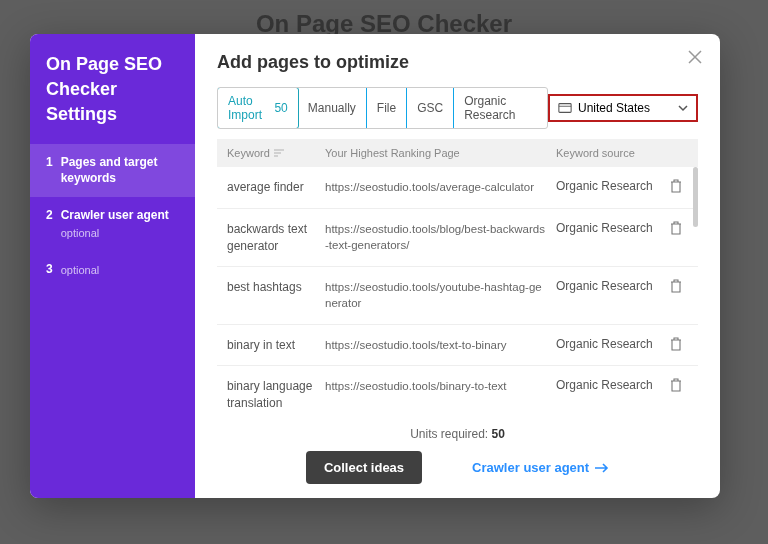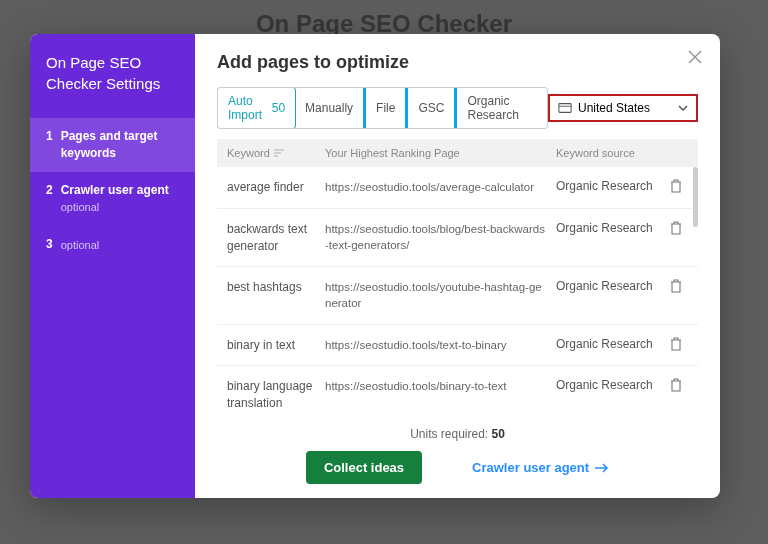--- a/index.html
+++ b/index.html
@@ -3,33 +3,33 @@
   <meta charset="utf-8">
   <style>
     * { margin: 0; padding: 0; box-sizing: border-box; }
     body { font-family: -apple-system, BlinkMacSystemFont, "Segoe UI", sans-serif; background: #7a7a7a; width: 768px; height: 544px; overflow: hidden; position: relative; }
     .bg-header { position: absolute; top: 0; left: 0; right: 0; padding: 10px; text-align: center; color: #444; }
     .bg-title { font-size: 24px; font-weight: 700; color: #333; }
     .bg-sub { font-size: 13px; color: #555; margin-top: 6px; }
     .overlay { position: absolute; inset: 0; background: rgba(60,60,60,0.45); }
     .modal { position: absolute; top: 34px; left: 30px; right: 48px; bottom: 46px; background: #fff; border-radius: 8px; display: flex; overflow: hidden; box-shadow: 0 10px 40px rgba(0,0,0,0.3); }
     .sidebar { width: 165px; background: #6a29d9; color: #fff; padding: 18px 0; flex-shrink: 0; }
-    .sidebar-title { font-size: 15px; font-weight: 400; padding: 0 16px 24px; line-height: 1.4; }
+    .sidebar-title { font-size: 18px; font-weight: 700; padding: 0 16px 16px; line-height: 1.4; }
     .step { padding: 10px 16px; font-size: 12px; display: flex; gap: 8px; line-height: 1.4; }
     .step.active { background: rgba(255,255,255,0.15); }
     .step-num { font-weight: 700; flex-shrink: 0; }
     .step-body { flex: 1; }
     .step-label { font-weight: 600; }
     .step-optional { font-size: 11px; color: rgba(255,255,255,0.7); margin-top: 2px; }
     .main { flex: 1; padding: 18px 22px 10px; display: flex; flex-direction: column; position: relative; }
     .close-btn { position: absolute; top: 12px; right: 14px; width: 22px; height: 22px; cursor: pointer; color: #999; display: flex; align-items: center; justify-content: center; }
     .main-title { font-size: 18px; font-weight: 700; color: #333; margin-bottom: 14px; }
     .controls-row { display: flex; gap: 0; margin-bottom: 10px; align-items: center; }
     .tabs { display: flex; border: 1px solid #ccc; border-radius: 3px; overflow: hidden; }
-    .tab { font-size: 12px; padding: 6px 10px; border-right: 3px solid #0ea5e9; color: #555; cursor: pointer; display: flex; align-items: center; gap: 4px; }
+    .tab { font-size: 12px; padding: 6px 10px; border-right: 1px solid #0ea5e9; color: #555; cursor: pointer; display: flex; align-items: center; gap: 4px; }
     .tab:last-child { border-right: none; }
     .tab.active { border: 1px solid #1aa3b8; color: #1aa3b8; margin: -1px; border-radius: 3px; position: relative; z-index: 1; background: #fff; }
     .tab-count { color: #1aa3b8; }
     .country-select { display: flex; align-items: center; gap: 6px; border: 2px solid #b91c1c; border-radius: 0; padding: 5px 8px; font-size: 12px; cursor: pointer; min-width: 150px; justify-content: space-between; }
     .country-left { display: flex; align-items: center; gap: 6px; }
     .globe-icon { width: 14px; height: 14px; }
     .chevron { width: 10px; height: 10px; }
     .table-wrapper { flex: 1; overflow: hidden; display: flex; flex-direction: column; position: relative; }
     .table-head { display: flex; background: #f1f1f1; font-size: 11px; color: #888; padding: 8px 10px; gap: 8px; }
     .col-keyword { width: 90px; flex-shrink: 0; display: flex; align-items: center; gap: 4px; }
@@ -41,21 +41,21 @@
     .table-row .col-keyword { font-size: 12px; word-wrap: break-word; line-height: 1.4; }
     .table-row .col-page { font-size: 11.5px; color: #666; word-break: break-all; line-height: 1.4; }
     .table-row .col-source { font-size: 12px; }
     .delete-btn { cursor: pointer; color: #777; display: flex; align-items: center; justify-content: center; }
     .scrollbar-track { position: absolute; right: 0; top: 0; bottom: 0; width: 6px; background: transparent; }
     .scrollbar-thumb { position: absolute; right: 0; top: 0; width: 5px; height: 60px; background: #ccc; border-radius: 3px; }
     .footer { padding: 12px 0 4px; }
     .units { text-align: center; font-size: 12px; color: #666; margin-bottom: 10px; }
     .units-val { font-weight: 700; color: #333; }
     .footer-actions { display: flex; align-items: center; justify-content: center; gap: 50px; }
-    .collect-btn { background: #15803d; color: #fff; border: none; padding: 9px 18px; border-radius: 4px; font-size: 13px; font-weight: 600; cursor: pointer; }
+    .collect-btn { background: #404040; color: #fff; border: none; padding: 9px 18px; border-radius: 4px; font-size: 13px; font-weight: 600; cursor: pointer; }
     .next-link { color: #2a8fff; font-size: 13px; font-weight: 600; cursor: pointer; display: flex; align-items: center; gap: 6px; }
     .arrow-right { width: 14px; height: 10px; }
     .sort-icon { width: 10px; height: 8px; opacity: 0.6; }
   </style>
 </head>
 <body>
 
 <div class="bg-header">
   <div class="bg-title">On Page SEO Checker</div>
   <div class="bg-sub">Get an exhaustive list of ideas based on competitive analysis</div>

